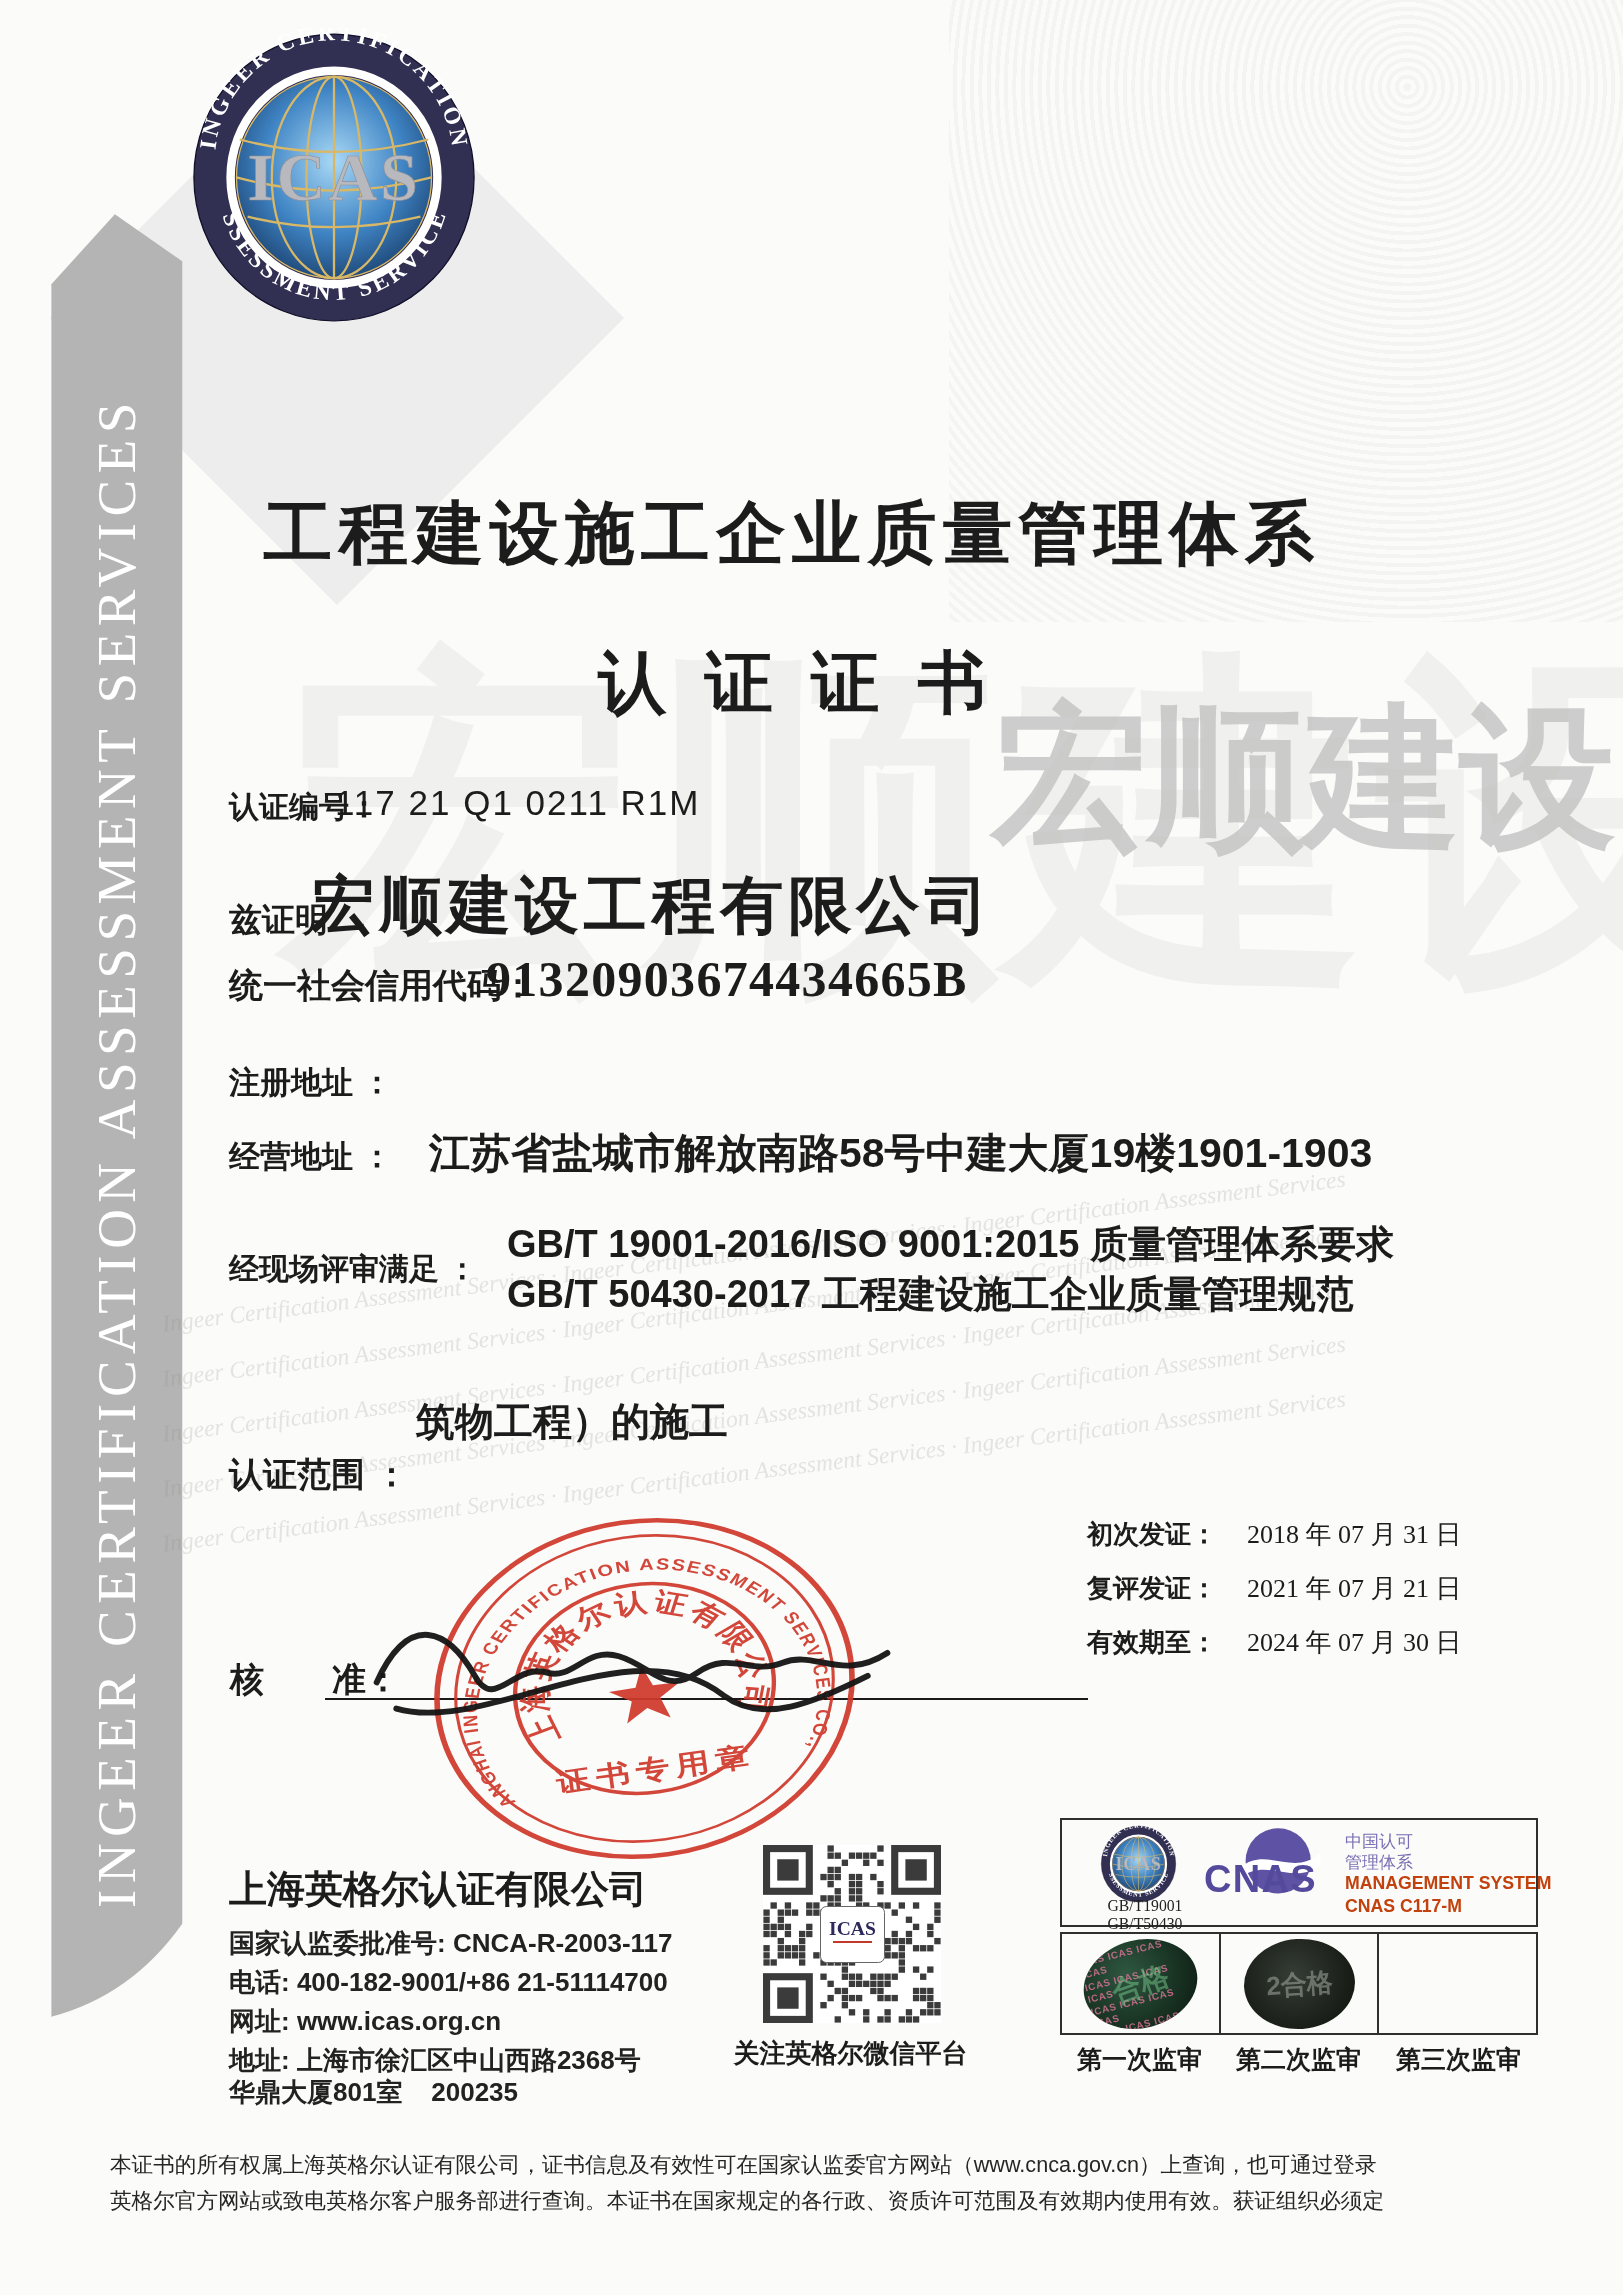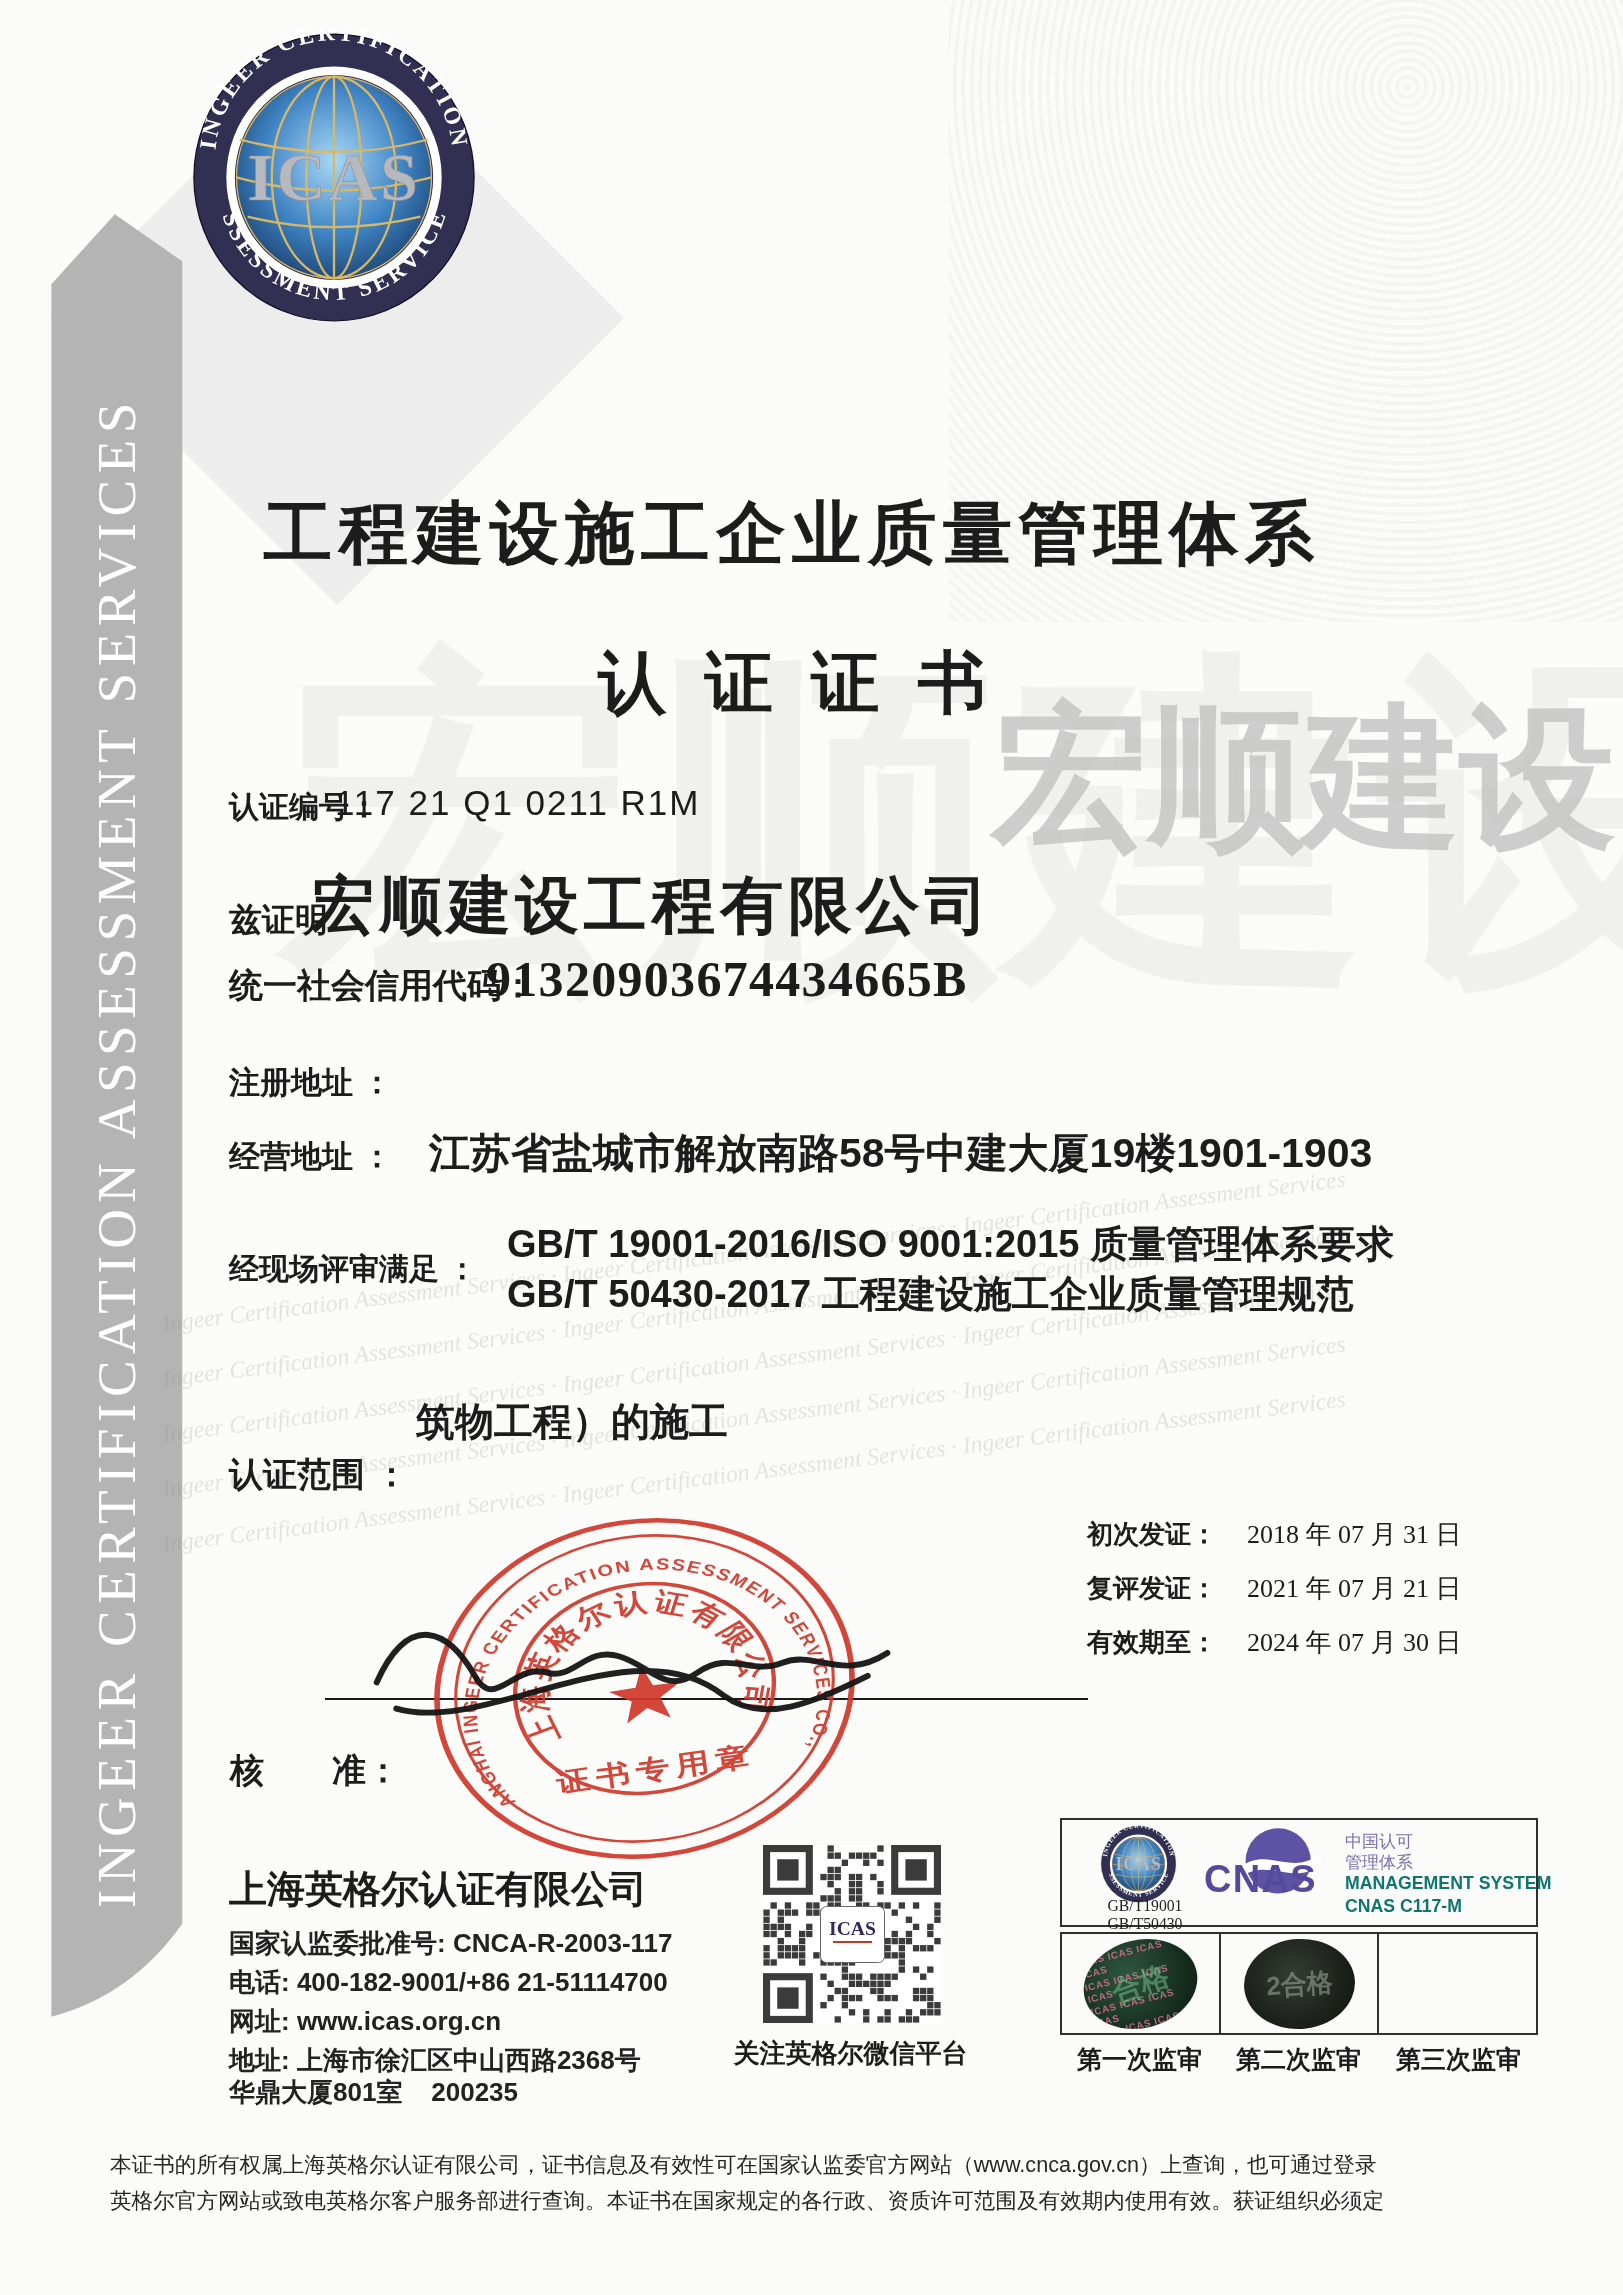--- a/index.html
+++ b/index.html
@@ -39,21 +39,21 @@
   #op-label{left:229px;top:1136px;font-size:31px;}
   #op-value{left:429px;top:1126px;font-size:41px;font-weight:700;}
   #audit-label{left:229px;top:1249px;font-size:30px;}
   #std1{left:507px;top:1219px;font-size:38px;font-weight:700;}
   #std2{left:507px;top:1269px;font-size:38px;font-weight:700;}
   #scope-label{left:229px;top:1452px;font-size:34px;}
   #scope1{left:416px;top:1346px;font-size:39px;font-weight:700;}
   #scope2{left:416px;top:1395px;font-size:39px;font-weight:700;text-align:center;}
   .date-label{left:1087px;font-size:26px;font-weight:600;}
   .date-value{left:1247px;font-size:26px;font-family:"Liberation Serif",serif;}
-  #approve{left:230px;top:1748px;font-size:34px;font-weight:700;}
+  #approve{left:230px;top:1657px;font-size:34px;font-weight:700;}
   #sig-line{left:325px;top:1698px;width:763px;height:2px;background:#1a1a1a;z-index:2;}
   #stamp{left:425px;top:1512px;transform:rotate(-8deg);opacity:.93;z-index:3;}
   #signature{left:357px;top:1584px;z-index:4;}
 
   
   #issuer-name{left:229px;top:1864px;font-size:38px;font-weight:700;}
   .issuer-line{left:229px;font-size:26px;font-weight:700;color:#222;}
 
   
   #qr{left:763px;top:1845px;width:178px;height:178px;background:#fff;z-index:2;}
@@ -62,21 +62,21 @@
   #qr-logo .mono{font-family:"Liberation Serif",serif;font-weight:700;font-size:19.6px;color:#2c2a5a;margin-top:10.5px;}
   #qr-logo .bar{width:39px;height:2.6px;background:#c0392b;margin:1.3px auto 0;}
   #qr-caption{left:713px;top:2036px;width:275px;text-align:center;font-size:26px;font-weight:600;}
 
   
   #acc-box{left:1060px;top:1818px;width:478px;height:109px;border:2.6px solid #2f2f2f;box-sizing:border-box;z-index:2;}
   #acc-caption{left:1073px;top:1897px;width:144px;text-align:center;font-size:15.7px;
     font-family:"Liberation Serif",serif;color:#222;z-index:3;}
   #cnas-word{left:1204px;top:1858px;font-size:38px;font-weight:700;color:#544a9c;letter-spacing:1.3px;z-index:3;}
   .cnas-cn{left:1345px;font-size:17px;color:#7a6fb2;z-index:3;}
-  .cnas-en{left:1345px;font-size:17.7px;color:#0f766e;font-weight:600;z-index:3;}
+  .cnas-en{left:1345px;font-size:17.7px;color:#c2410c;font-weight:600;z-index:3;}
 
   
   #surv{left:1060px;top:1932px;width:478px;height:103px;border:2.6px solid #2f2f2f;box-sizing:border-box;
     display:flex;z-index:2;}
   .surv-cell{flex:1;border-right:2px solid #2f2f2f;position:relative;display:flex;align-items:center;justify-content:center;}
   .surv-cell:last-child{border-right:none;}
   .surv-label{top:2043px;width:159px;text-align:center;font-size:25px;font-weight:600;z-index:2;}
   #sticker1{width:115px;height:88px;border-radius:50%;transform:rotate(-14deg);overflow:hidden;
     background:radial-gradient(circle at 40% 35%,#2e5740,#142a1c 70%,#0c150f);position:relative;}
   #sticker1 .rows{position:absolute;left:2.6px;top:3.9px;width:111px;font-size:9.8px;line-height:12.4px;

